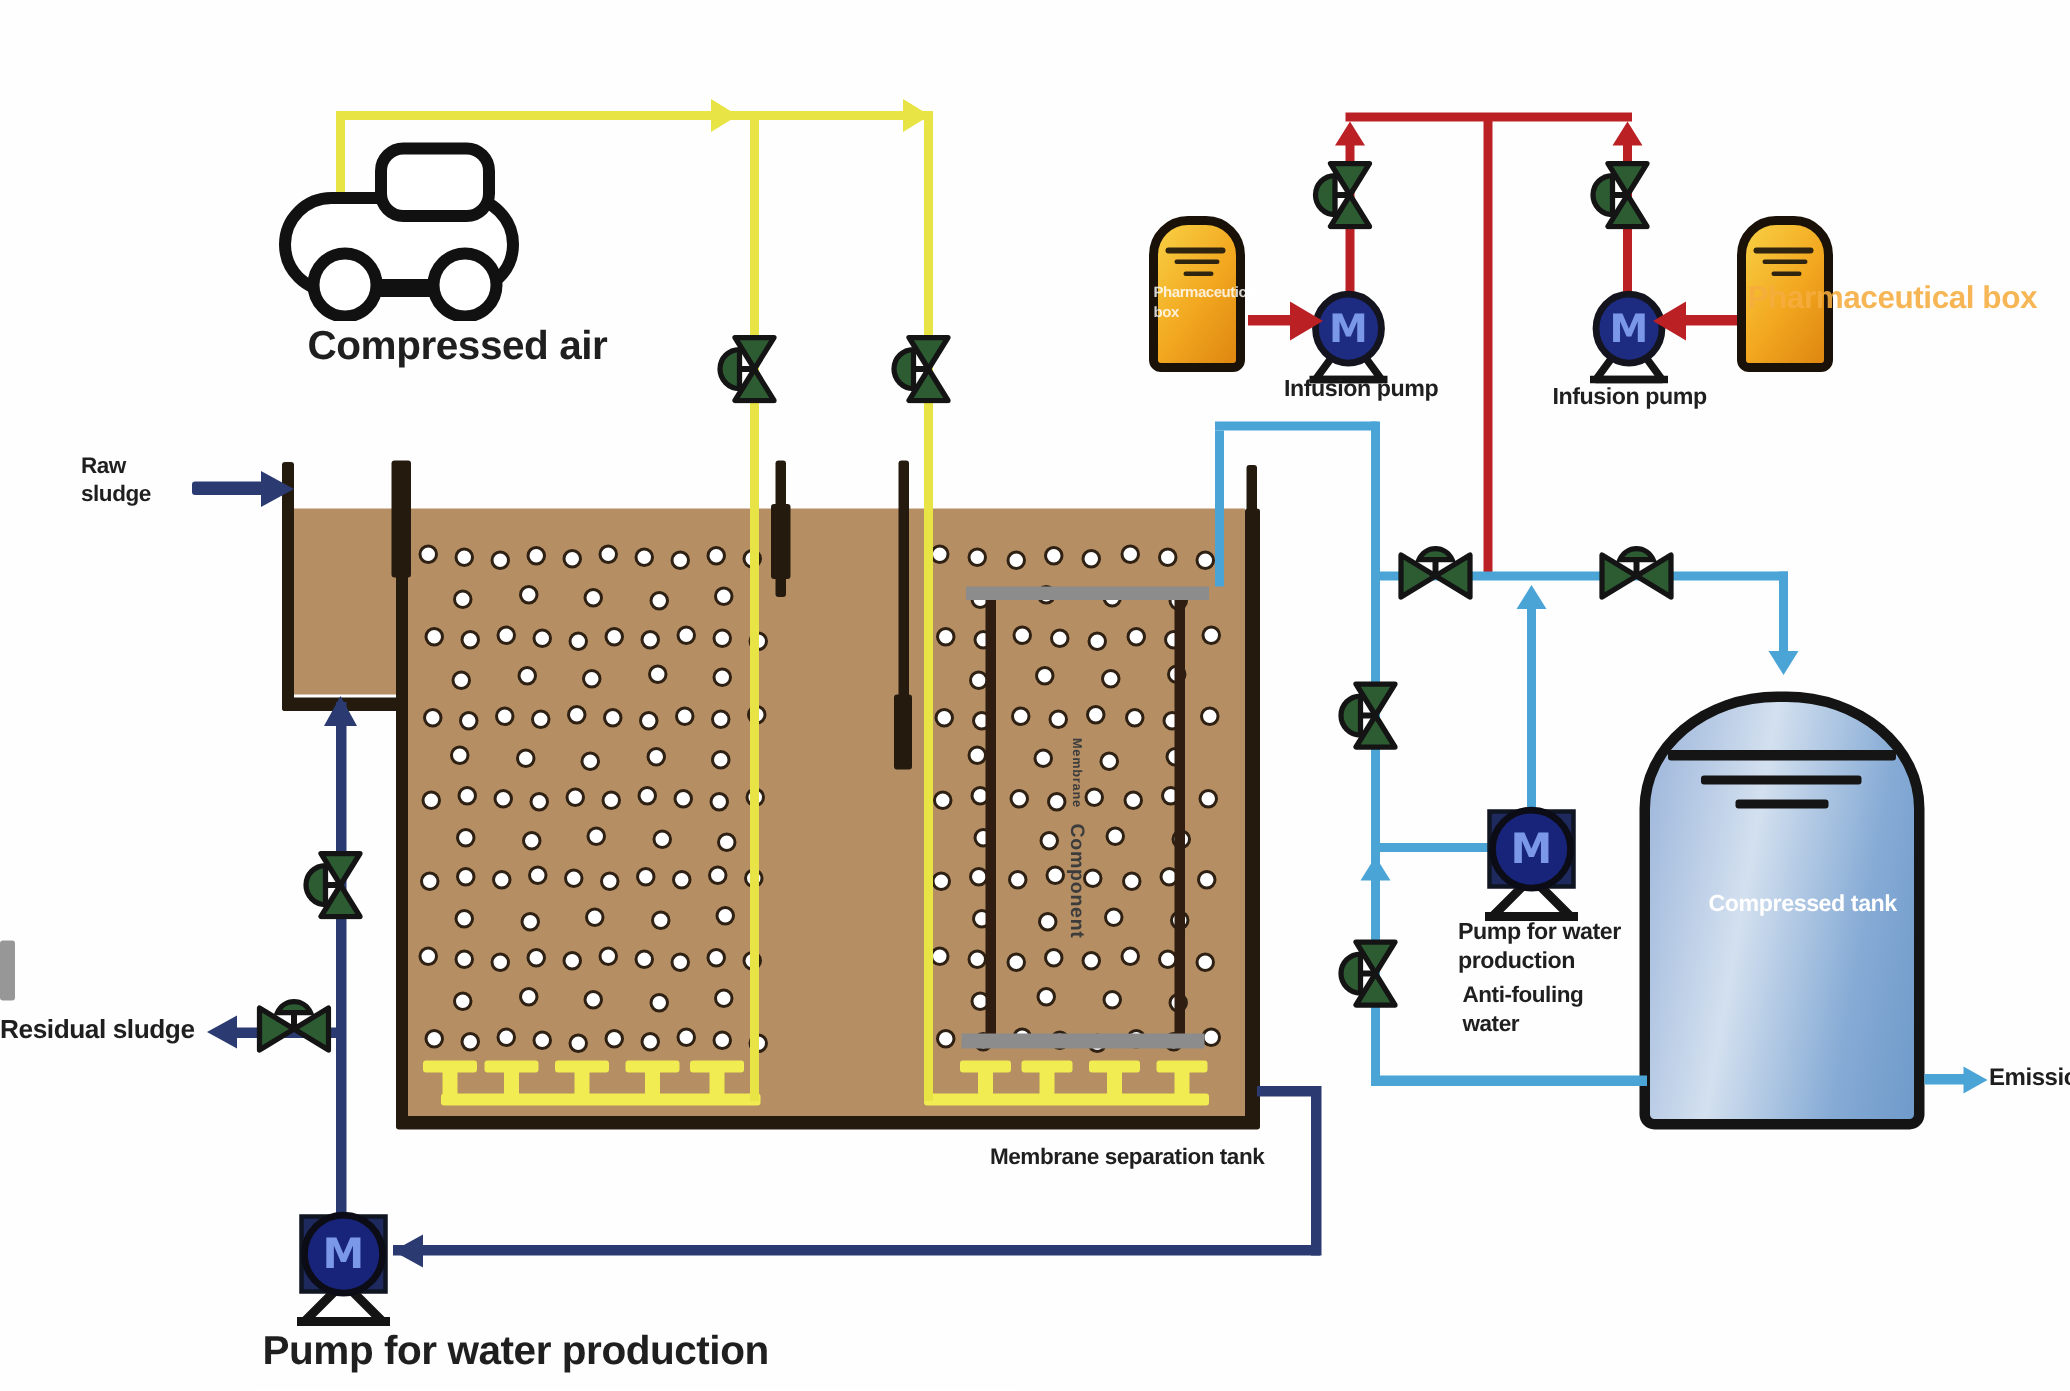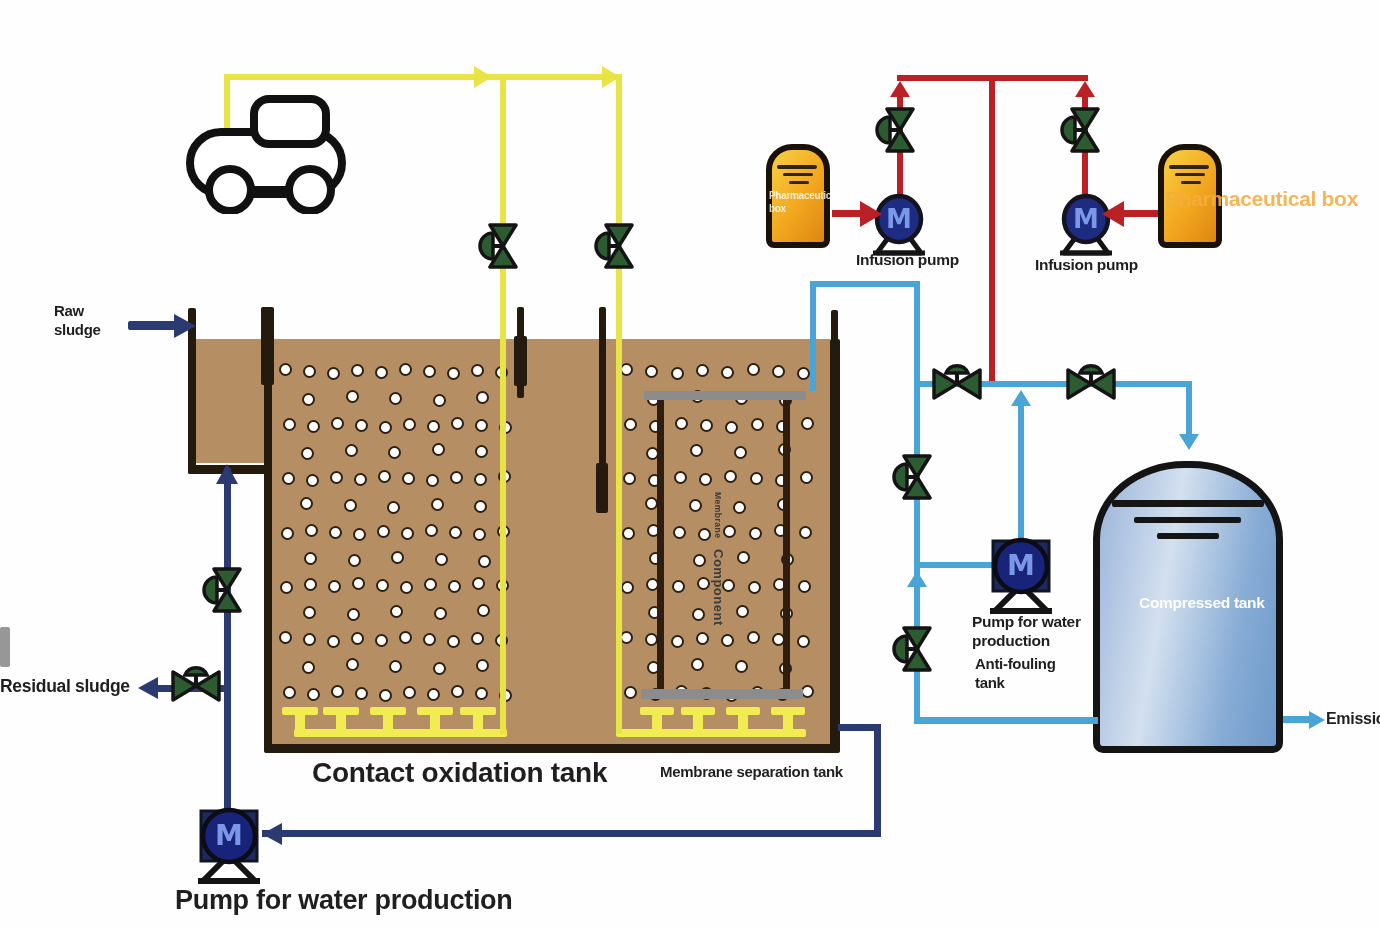--- a/index.html
+++ b/index.html
@@ -406,29 +406,29 @@
       <div class="abs" style="z-index: 7; width: 0px; height: 0px; left: 1075px; top: 81px; border-left: 10px solid transparent; border-right: 10px solid transparent; border-bottom: 16px solid rgb(187, 32, 37);"></div>
       <div class="abs" style="z-index: 7; width: 0px; height: 0px; left: 860px; top: 201px; border-top: 13px solid transparent; border-bottom: 13px solid transparent; border-left: 22px solid rgb(187, 32, 37);"></div>
       <div class="abs" style="z-index: 7; width: 0px; height: 0px; left: 1102px; top: 201px; border-top: 13px solid transparent; border-bottom: 13px solid transparent; border-right: 22px solid rgb(187, 32, 37);"></div>
       <div class="abs" style="z-index: 7; width: 0px; height: 0px; left: 1179px; top: 434px; border-left: 10px solid transparent; border-right: 10px solid transparent; border-top: 16px solid rgb(74, 164, 214);"></div>
       <div class="abs" style="z-index: 7; width: 0px; height: 0px; left: 1011px; top: 390px; border-left: 10px solid transparent; border-right: 10px solid transparent; border-bottom: 16px solid rgb(74, 164, 214);"></div>
       <div class="abs" style="z-index: 7; width: 0px; height: 0px; left: 907px; top: 571px; border-left: 10px solid transparent; border-right: 10px solid transparent; border-bottom: 16px solid rgb(74, 164, 214);"></div>
       <div class="abs" style="z-index: 7; width: 0px; height: 0px; left: 1309px; top: 711px; border-top: 9px solid transparent; border-bottom: 9px solid transparent; border-left: 16px solid rgb(74, 164, 214);"></div>
     </div>
 
   <div class="lb lb-raw">Raw sludge</div>
+  <div class="lb lb-compressed">Compressed air</div>
   <div class="lb lb-residual">Residual sludge</div>
-  <div class="lb lb-contact">Contact oxidation tank</div>
   <div class="lb lb-membrane-tank">Membrane separation tank</div>
   <div class="lb lb-pump-main">Pump for water production</div>
   <div class="lb lb-infusion1">Infusion pump</div>
   <div class="lb lb-infusion2">Infusion pump</div>
   <div class="lb lb-pharma-small">Pharmaceutical box</div>
   <div class="lb lb-pharma-big">Pharmaceutical box</div>
   <div class="lb lb-receiving">Compressed tank</div>
   <div class="lb lb-pump2">Pump for water production</div>
-  <div class="lb lb-antifouling">Anti-fouling tank</div>
+  <div class="lb lb-antifouling">Anti-fouling water</div>
   <div class="lb lb-emission">Emission</div>
   <div class="lb lb-mem-comp">
     <span class="t1">Membrane</span>
     <span class="t2">Component</span>
   </div>
 </div>
 
 </body></html>

